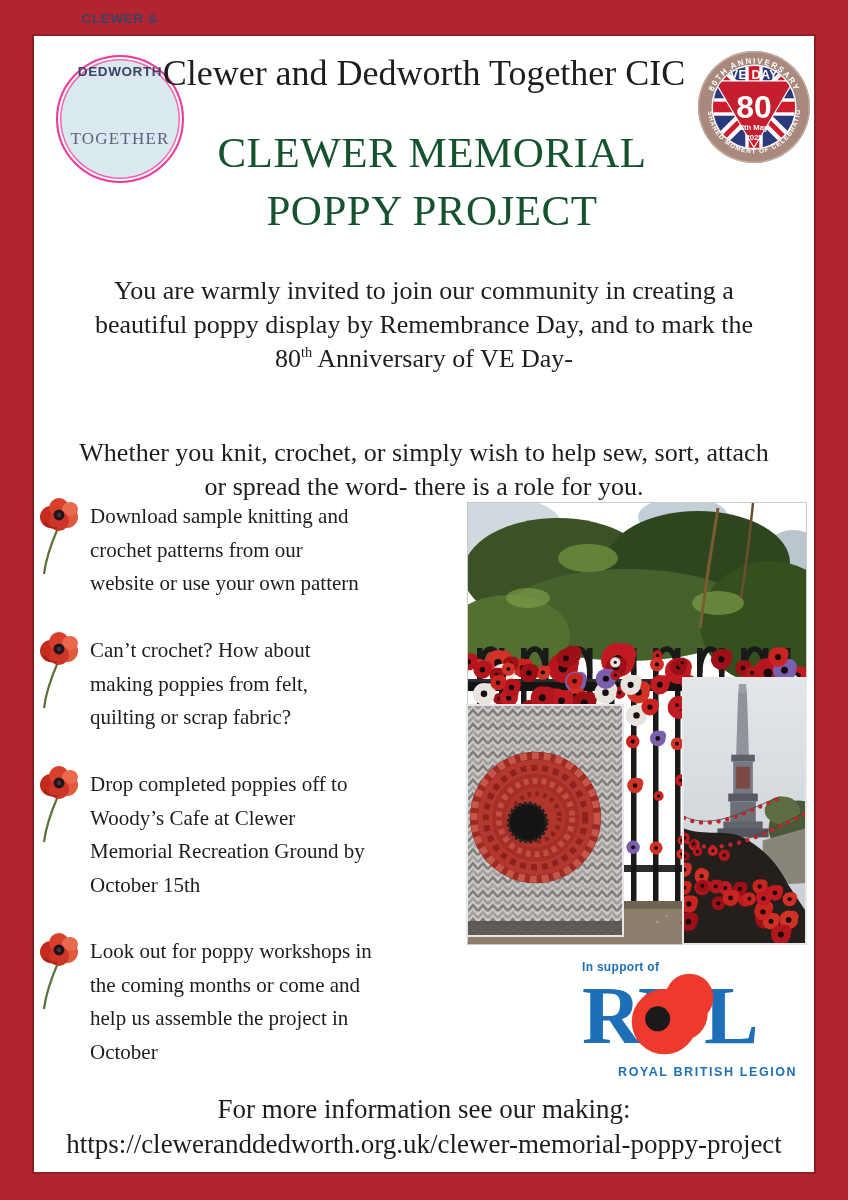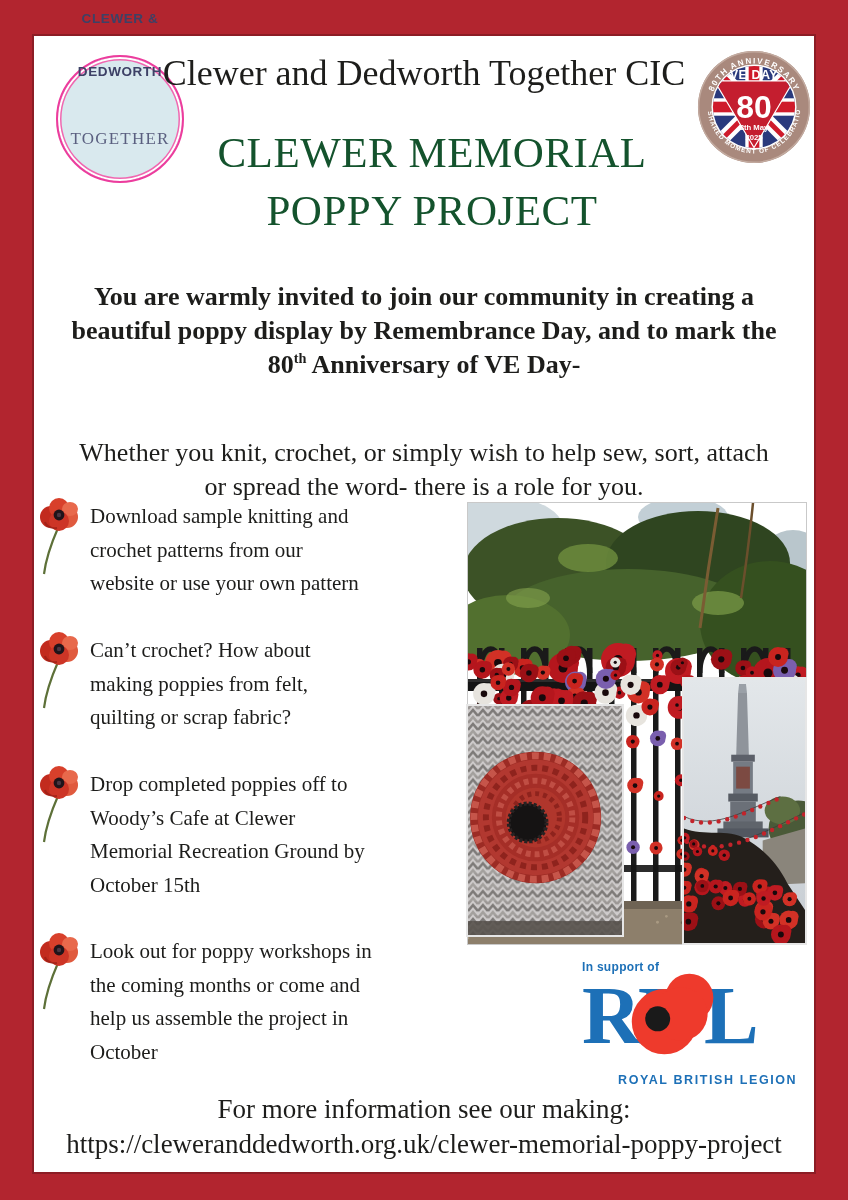--- a/index.html
+++ b/index.html
@@ -23,21 +23,21 @@
            letter-spacing:.6px;color:#3d4166;line-height:17px;}
   .cdt-l3{font-size:17px;letter-spacing:1.2px;color:#5b6080;line-height:19px;margin-top:13px;}
   .cdt-divider{width:80px;height:1px;background:#9fb0bd;margin:4px 0 5px;}
 
   
   .veday{position:absolute;left:662px;top:13px;}
 
   
   .para{position:absolute;left:0;right:0;margin:0;text-align:center;white-space:pre-line;
         font-size:26px;line-height:34px;color:#1d1d1b;}
-  .para1{top:244px;font-weight:bold;}
+  .para1{top:238px;}
   .para2{top:372px;margin-top:28px;}
   sup{font-size:.55em;vertical-align:super;line-height:0;}
 
   
   .bullet{position:absolute;left:2px;display:flex;}
   .bpop{width:46px;height:82px;flex:0 0 46px;margin-top:-4px;}
   .btext{font-size:21px;line-height:33.5px;color:#1d1d1b;white-space:pre-line;padding-left:8px;width:400px;}
   .b1{top:464px}.b2{top:598px}.b3{top:732px}.b4{top:899px}
 
   
@@ -49,21 +49,21 @@
   .inset-memorial{left:214px;top:174px;width:125px;height:268px;}
 
   
   .rbl{position:absolute;left:548px;top:924px;width:250px;font-family:"Liberation Sans",sans-serif;color:#1d70b7;}
   .rbl-support{font-weight:bold;font-size:12px;letter-spacing:.3px;}
   .rbl-row{position:relative;height:86px;margin-top:1px;}
   .rbl-letter{position:absolute;top:0;font-family:"Liberation Serif",serif;font-weight:bold;
               font-size:82px;line-height:82px;color:#1d70b7;}
   .rbl-r{left:0}.rbl-b{left:56px}.rbl-l{left:122px}
   .rbl-poppy{position:absolute;left:44px;top:-5px;width:96px;height:90px;}
-  .rbl-name{font-weight:bold;font-size:12.5px;letter-spacing:1.6px;margin-top:12px;white-space:nowrap;padding-left:36px;}
+  .rbl-name{font-weight:bold;font-size:12.5px;letter-spacing:1.6px;margin-top:4px;white-space:nowrap;padding-left:36px;}
 
   
   .footer{position:absolute;top:1056px;left:0;right:0;text-align:center;font-size:27px;
           line-height:35px;color:#1d1d1b;}
 
   .badge-sans{font-family:"Liberation Sans",sans-serif;}
 </style>
 </head>
 <body>
 

